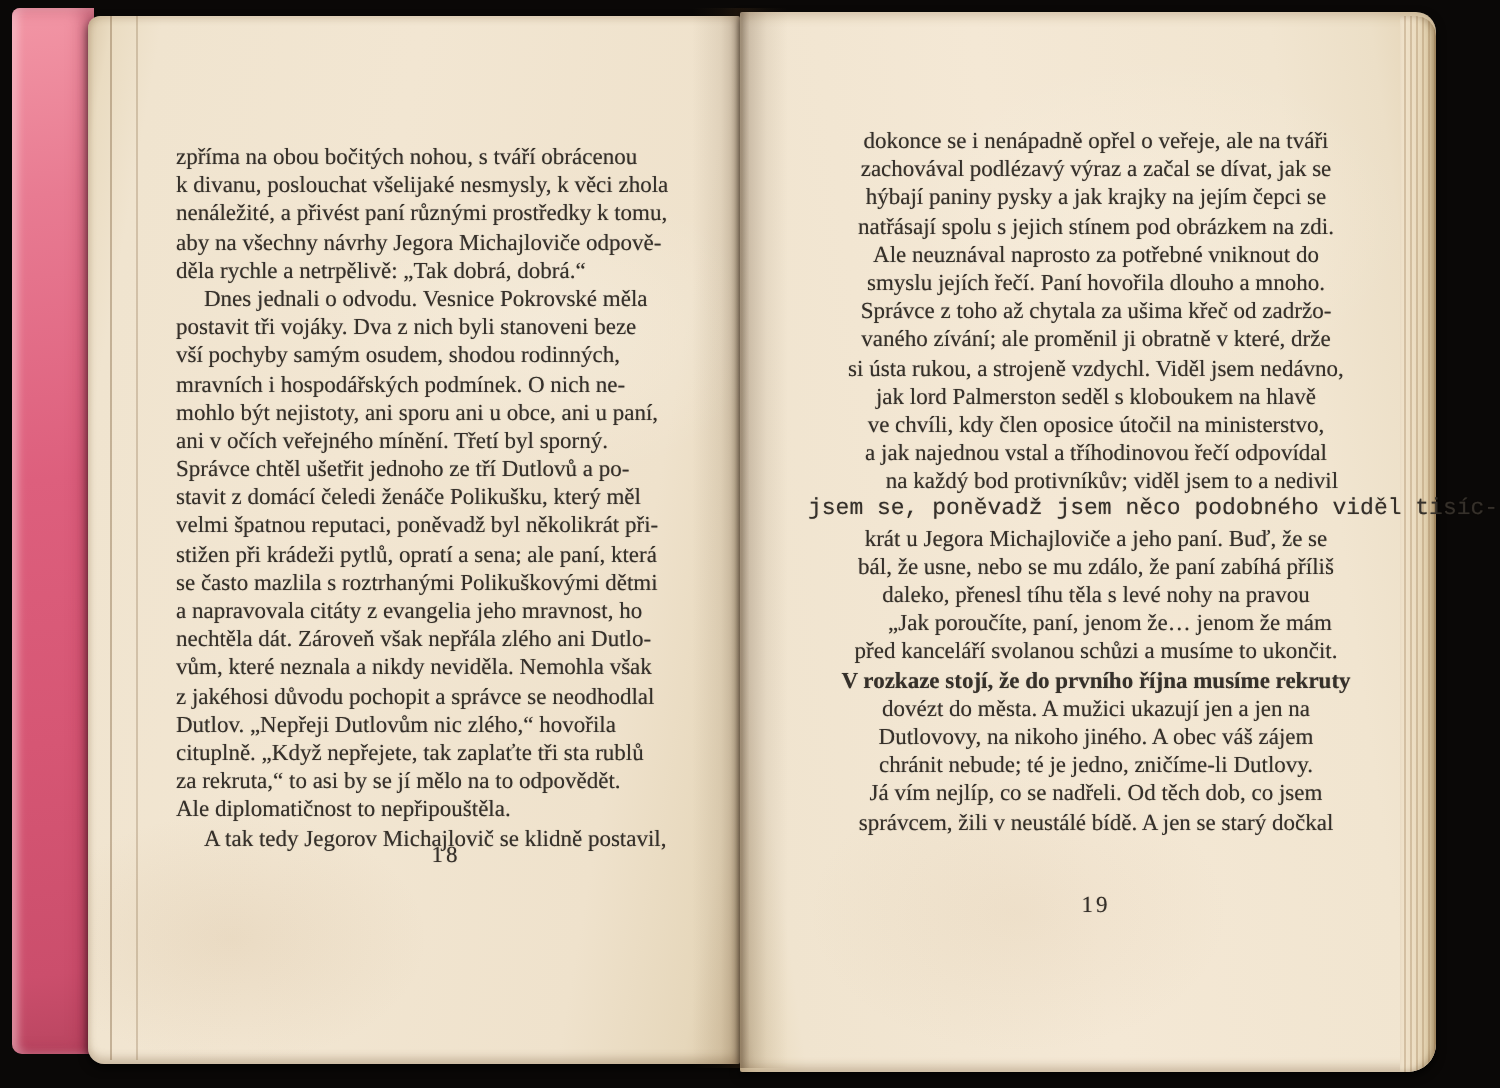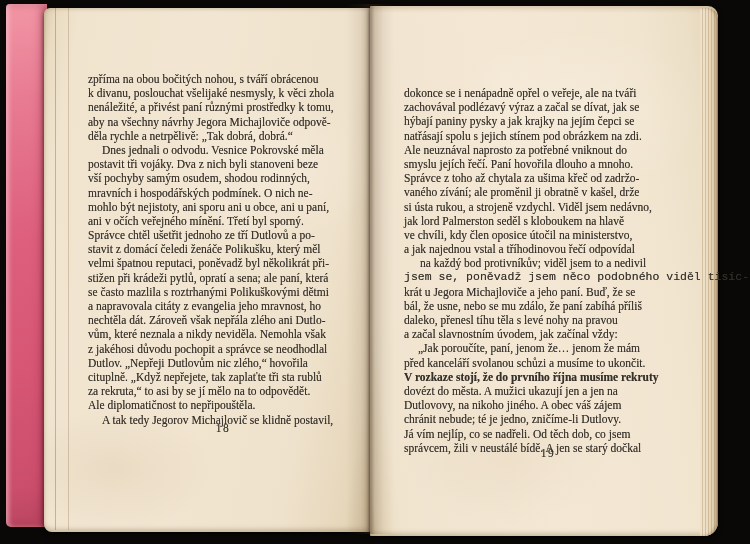--- a/index.html
+++ b/index.html
@@ -65,21 +65,21 @@
       rgba(95,70,40,0) 0%, rgba(95,70,40,.10) 30%, rgba(80,55,30,.26) 46%,
       rgba(55,35,18,.38) 52%, rgba(80,55,30,.22) 60%, rgba(95,70,40,.08) 78%, rgba(95,70,40,0) 100%);
   }
   
   .text{
     position:absolute;color:var(--ink,#35302a);
     font-size:11.5px;line-height:14.2px;
     text-shadow:0 0 .5px rgba(55,48,40,.55);
   }
   .text.left-block{left:88px;top:72px;width:270px;}
-  .text.right-block{left:404px;top:86px;width:288px;}
+  .text.right-block{left:404px;top:64px;width:288px;text-align:center;}
   .tline{white-space:nowrap;height:14.2px;}
   .tline.indent{text-indent:14px;}
   .pagenum{
     position:absolute;text-align:center;color:var(--ink,#35302a);
     font-size:11.5px;letter-spacing:1.5px;text-shadow:0 0 .5px rgba(55,48,40,.5);
   }
   .pagenum.left-num{left:88px;top:422px;width:270px;}
   .pagenum.right-num{left:404px;top:447px;width:288px;}
 </style>
 </head>
@@ -121,31 +121,30 @@
       <div class="tline indent" style="word-spacing: 0px;">A tak tedy Jegorov Michajlovič se klidně postavil,</div>
     </div>
   <div class="text right-block">
       <div class="tline" style="word-spacing: 0px;">dokonce se i nenápadně opřel o veřeje, ale na tváři</div>
       <div class="tline" style="word-spacing: 0px;">zachovával podlézavý výraz a začal se dívat, jak se</div>
       <div class="tline" style="word-spacing: 0px;">hýbají paniny pysky a jak krajky na jejím čepci se</div>
       <div class="tline" style="word-spacing: 0px;">natřásají spolu s jejich stínem pod obrázkem na zdi.</div>
       <div class="tline" style="word-spacing: 0px;">Ale neuznával naprosto za potřebné vniknout do</div>
       <div class="tline" style="word-spacing: 0px;">smyslu jejích řečí. Paní hovořila dlouho a mnoho.</div>
       <div class="tline" style="word-spacing: 0px;">Správce z toho až chytala za ušima křeč od zadržo-</div>
-      <div class="tline" style="word-spacing: 0px;">vaného zívání; ale proměnil ji obratně v kašel, drže</div>
+      <div class="tline" style="word-spacing: 0px;">vaného zívání; ale proměnil ji obratně v které, drže</div>
       <div class="tline" style="word-spacing: 0px;">si ústa rukou, a strojeně vzdychl. Viděl jsem nedávno,</div>
       <div class="tline" style="word-spacing: 0px;">jak lord Palmerston seděl s kloboukem na hlavě</div>
       <div class="tline" style="word-spacing: 0px;">ve chvíli, kdy člen oposice útočil na ministerstvo,</div>
       <div class="tline" style="word-spacing: 0px;">a jak najednou vstal a tříhodinovou řečí odpovídal</div>
       <div class="tline" style="word-spacing: 0px; margin-left: 16px;">na každý bod protivníkův; viděl jsem to a nedivil</div>
       <div class="tline" style="word-spacing: 0px; font-family: Liberation Mono, monospace;">jsem se, poněvadž jsem něco podobného viděl tisíc-</div>
       <div class="tline" style="word-spacing: 0px;">krát u Jegora Michajloviče a jeho paní. Buď, že se</div>
       <div class="tline" style="word-spacing: 0px;">bál, že usne, nebo se mu zdálo, že paní zabíhá příliš</div>
       <div class="tline" style="word-spacing: 0px;">daleko, přenesl tíhu těla s levé nohy na pravou</div>
-      <div class="tline">a začal slavnostním úvodem, jak začínal vždy:</div>
       <div class="tline indent" style="word-spacing: 0px;">„Jak poroučíte, paní, jenom že… jenom že mám</div>
       <div class="tline" style="word-spacing: 0px;">před kanceláří svolanou schůzi a musíme to ukončit.</div>
       <div class="tline" style="word-spacing: 0px; font-weight: bold;">V rozkaze stojí, že do prvního října musíme rekruty</div>
       <div class="tline" style="word-spacing: 0px;">dovézt do města. A mužici ukazují jen a jen na</div>
       <div class="tline" style="word-spacing: 0px;">Dutlovovy, na nikoho jiného. A obec váš zájem</div>
       <div class="tline" style="word-spacing: 0px;">chránit nebude; té je jedno, zničíme-li Dutlovy.</div>
       <div class="tline" style="word-spacing: 0px;">Já vím nejlíp, co se nadřeli. Od těch dob, co jsem</div>
       <div class="tline" style="word-spacing: 0px;">správcem, žili v neustálé bídě. A jen se starý dočkal</div>
     </div>
 

